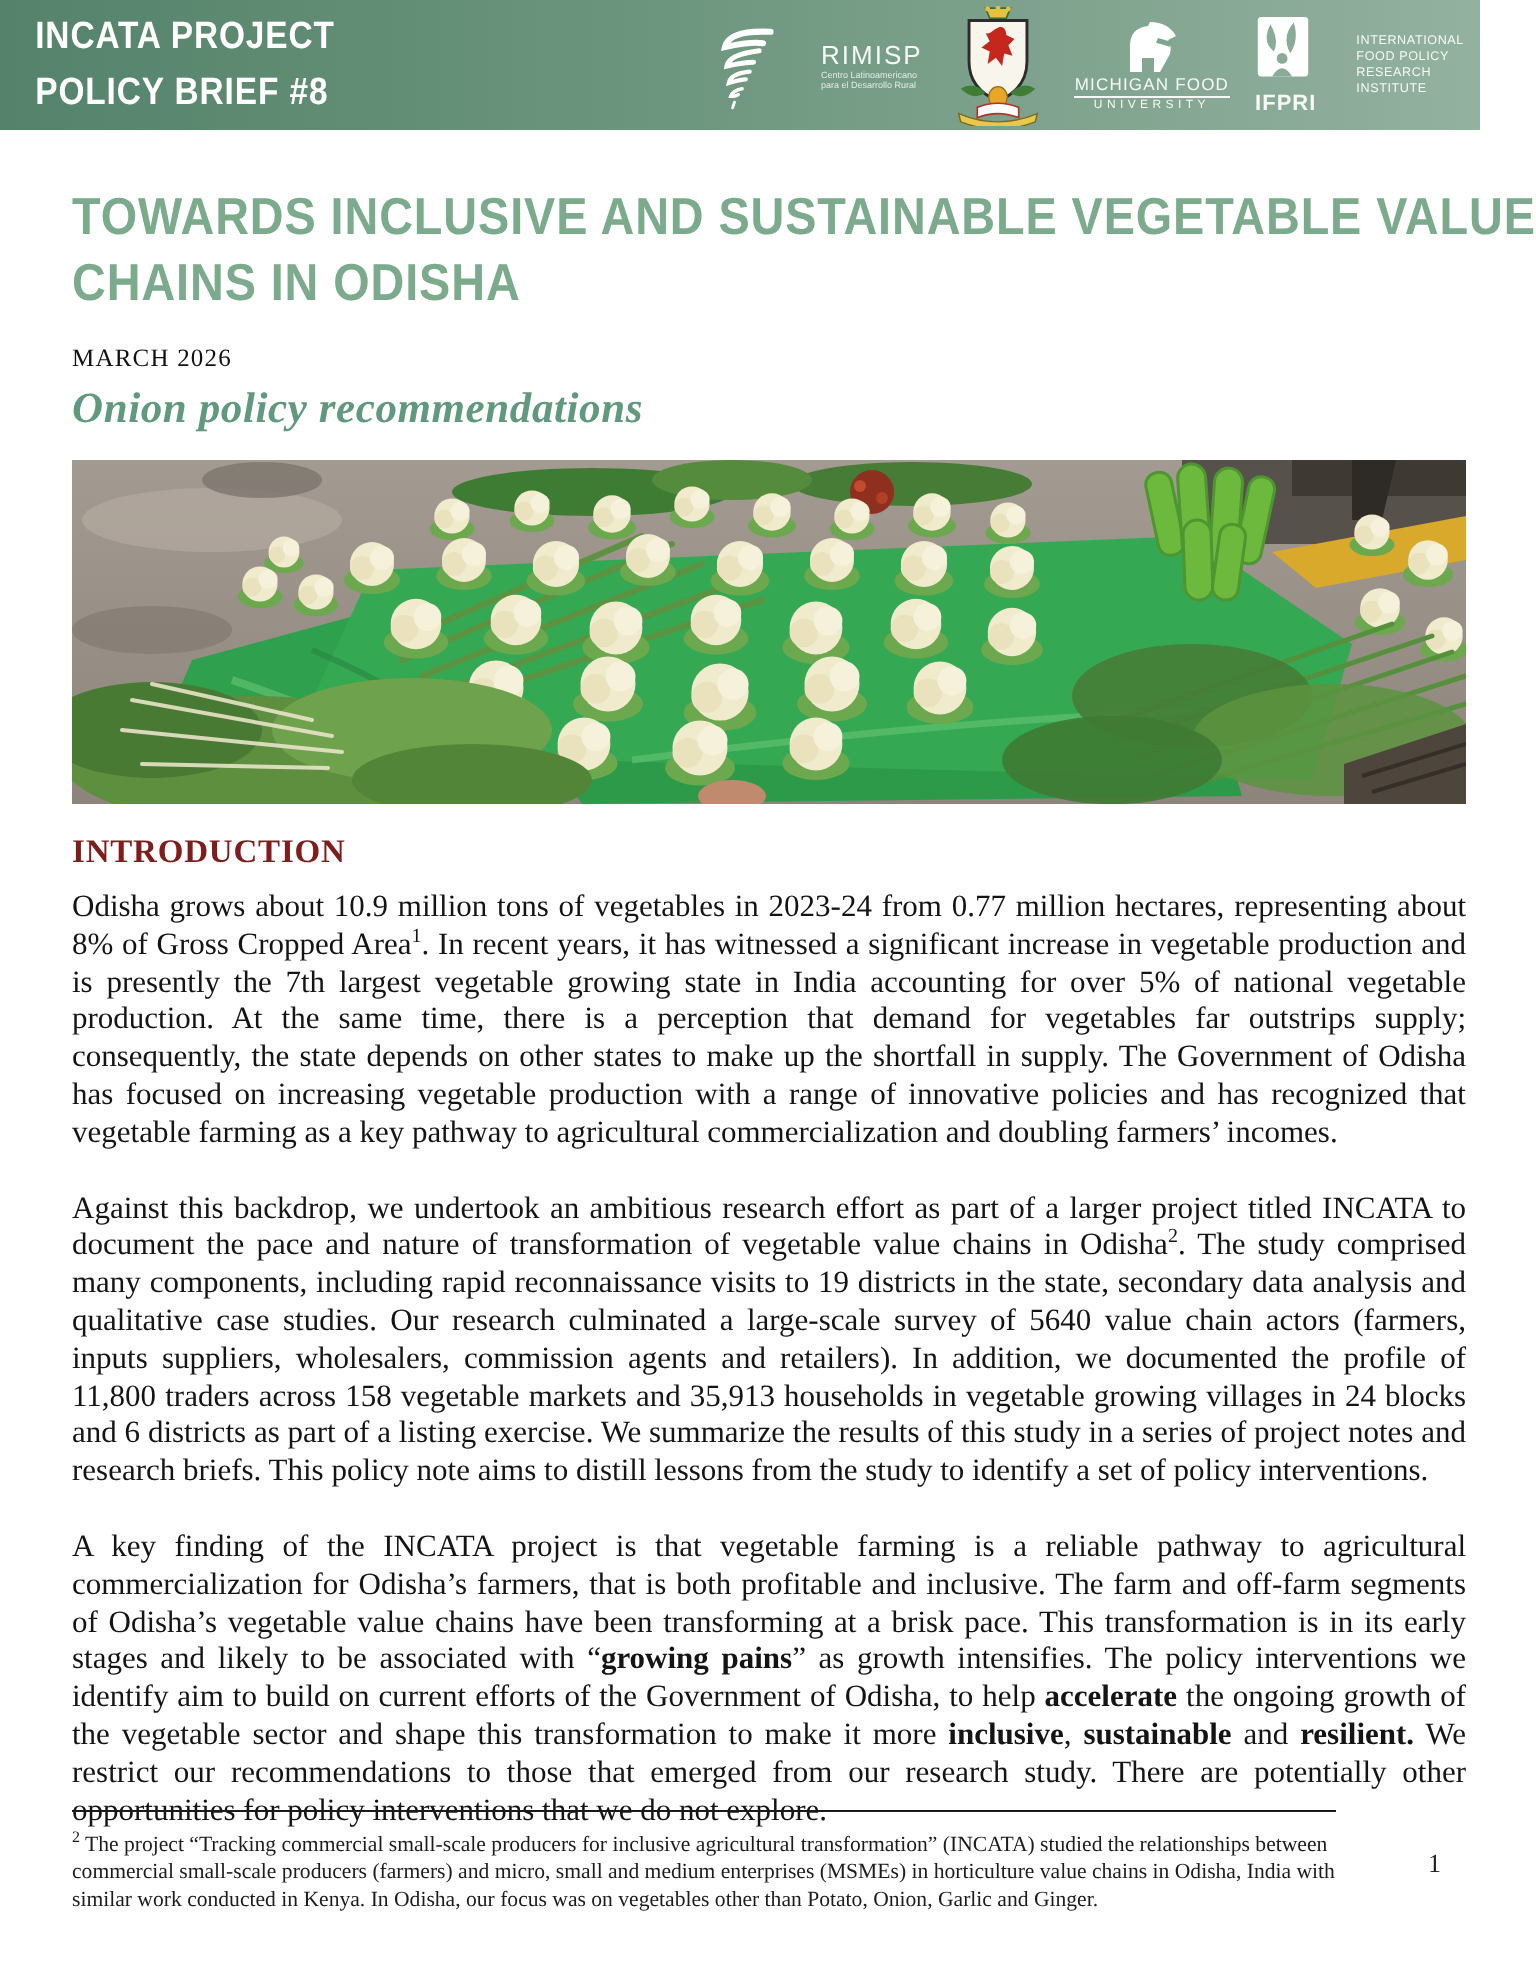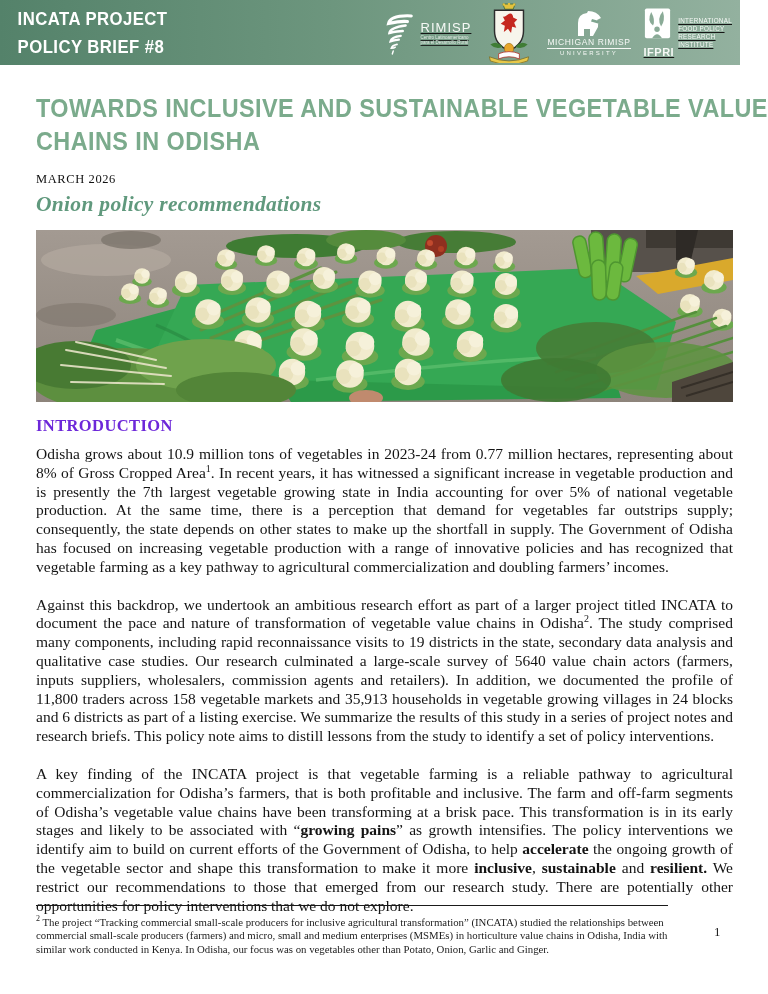--- a/index.html
+++ b/index.html
@@ -14,21 +14,21 @@
     background:linear-gradient(90deg,#54826a 0%,#6d967e 45%,#93b19f 100%);
     display:flex;align-items:center;
   }
   .banner-title{
     padding-left:20px;
     font-family:"Liberation Sans",sans-serif;font-weight:800;color:#ffffff;
     font-size:19px;line-height:28px;letter-spacing:.5px;
     transform:scaleX(.88);transform-origin:left center;white-space:nowrap;
   }
   .logo-row{margin-left:auto;display:flex;align-items:center;gap:13px;padding-right:8px;}
-  .logo{display:flex;align-items:center;gap:4px;text-decoration:underline;}
+  .logo{display:flex;align-items:center;gap:20px;}
   .logo-text{font-family:"Liberation Sans",sans-serif;color:#f6f9f6;}
   .rimisp-name{font-size:13px;letter-spacing:1px;font-weight:400;}
   .rimisp-sub{font-size:4.5px;line-height:5.5px;opacity:.85;}
   .msu-block{display:flex;flex-direction:column;align-items:center;}
   .msu-line1{font-size:8.5px;letter-spacing:.6px;border-bottom:1px solid #f6f9f6;padding-bottom:1px;}
   .msu-line2{font-size:6px;letter-spacing:2.2px;margin-top:1px;}
   .ifpri-col{display:flex;flex-direction:column;align-items:flex-start;}
   .ifpri-acr{font-size:11px;font-weight:700;letter-spacing:.5px;margin-top:1px;}
   .ifpri-full{font-size:6.3px;line-height:8px;letter-spacing:.3px;white-space:pre-line;}
   
@@ -39,21 +39,21 @@
     font-size:26px;line-height:33px;letter-spacing:.5px;
     transform:scaleX(.9);transform-origin:left top;white-space:nowrap;
   }
   .doc-date{margin-top:14px;font-size:12.5px;letter-spacing:.6px;color:#111;}
   .doc-subtitle{
     margin-top:5px;font-size:21.5px;font-weight:700;font-style:italic;color:#60997d;
     letter-spacing:.3px;
   }
   .photo{margin-top:13px;width:697px;height:172px;display:block;}
   .intro-heading{
-    margin-top:14px;font-weight:700;font-size:16.5px;color:#6d28d9;letter-spacing:.4px;
+    margin-top:14px;font-weight:700;font-size:16.5px;color:#7f1d1d;letter-spacing:.4px;
   }
   .body-par{
     margin:9px 0 0 0;font-size:15.5px;line-height:18.8px;text-align:justify;color:#141414;
   }
   .body-par sup{font-size:10px;line-height:0;}
   
   .fn-rule{position:absolute;top:905px;left:36px;width:632px;border-top:1.6px solid #1a1a1a;}
   .footnotes{position:absolute;top:911px;left:36px;width:634px;font-size:10.8px;line-height:13.5px;color:#1c1c1c;}
   .footnote{margin-top:1px;}
   .footnote sup{font-size:8px;}
@@ -101,21 +101,21 @@
         <ellipse cx="24" cy="44" rx="4.5" ry="5" fill="#e8a62a" stroke="#9a6d15" stroke-width=".6"></ellipse>
         <path d="M14,49 q10,-4 20,0 l0,5 q-10,-4 -20,0 z" fill="#ffffff" stroke="#b03327" stroke-width=".8"></path>
         <path d="M5,52 q19,8 38,0 l-1,4 q-18,7 -36,0 z" fill="#e8c84a" stroke="#7a6a20" stroke-width=".7"></path>
       </svg>
 
       <div class="msu-block logo-text">
         <svg width="34" height="27" viewBox="0 0 34 27">
           <path d="M6,26 L6,13 Q6,4 15,3 L16,1 Q25,1 29,8 L25,10 Q27,13 26,17 L21,26 L18,26 L18,19 L12,19 L12,26 Z" fill="#ffffff"></path>
           <path d="M20,9 l7,2 -1,2.4 -7,-2 z" fill="#7fa58f"></path>
         </svg>
-        <div class="msu-line1">MICHIGAN RIMISP</div>
+        <div class="msu-line1">MICHIGAN FOOD</div>
         <div class="msu-line2">UNIVERSITY</div>
       </div>
 
       <div class="logo">
         <div class="ifpri-col logo-text">
           <svg width="27" height="37" viewBox="0 0 30 40">
             <rect x="1" y="0" width="28" height="33" rx="2" fill="#ffffff"></rect>
             <path d="M8,4 q5,9 2,15 q-7,-5 -2,-15 z" fill="#8aab97"></path>
             <path d="M21,3 q3,10 -2,17 q-5,-9 2,-17 z" fill="#8aab97"></path>
             <circle cx="14.5" cy="23" r="3" fill="#8aab97"></circle>

